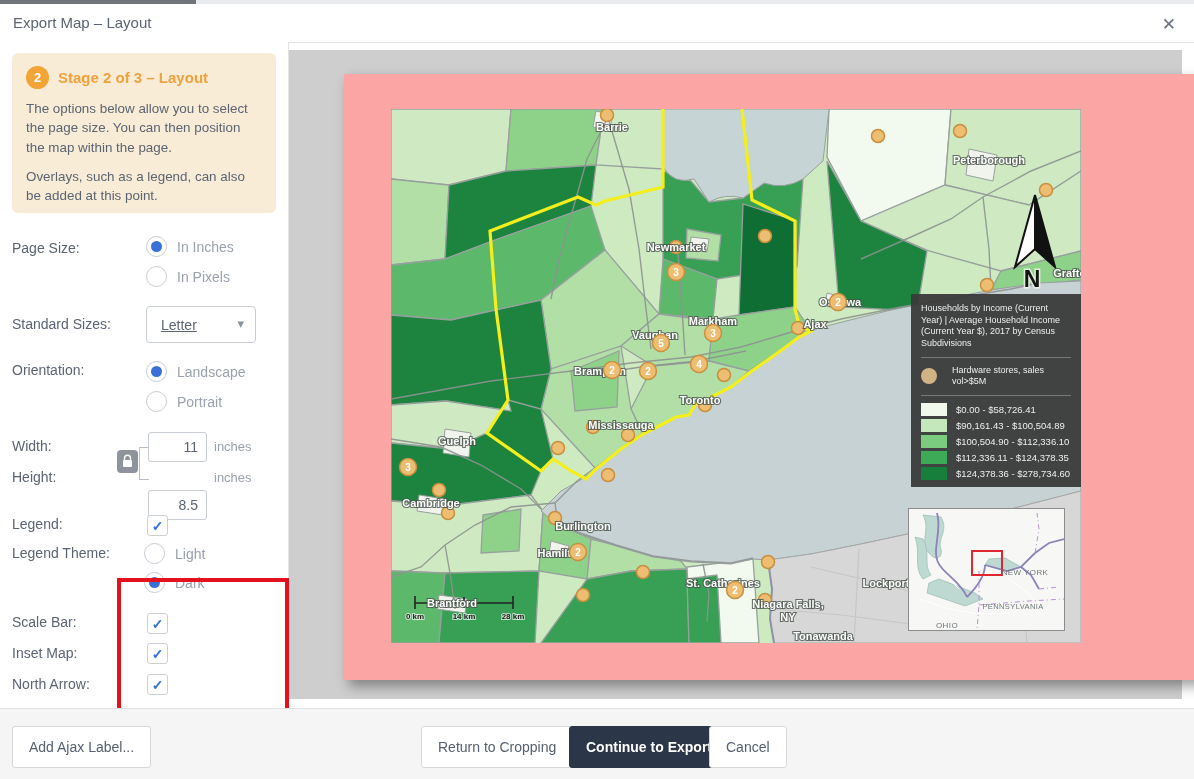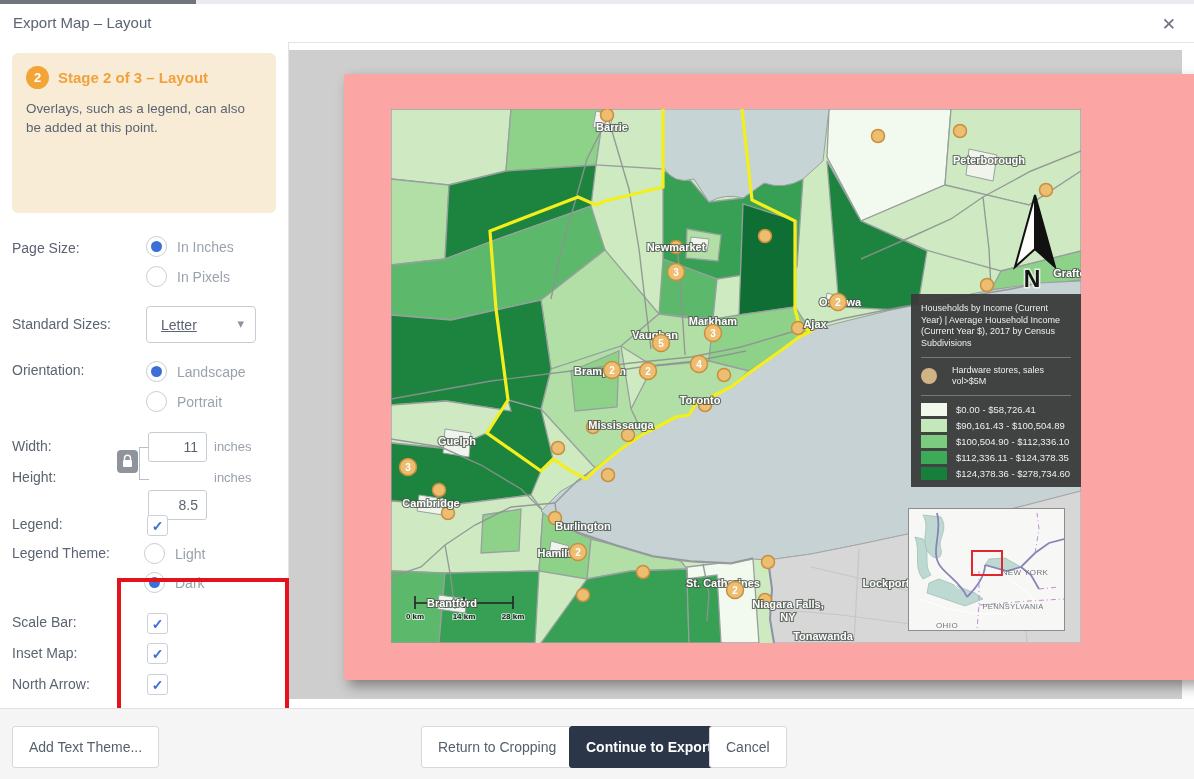--- a/index.html
+++ b/index.html
@@ -82,20 +82,21 @@
     <div class="hdr-title">Export Map – Layout</div>
     <div class="close-x">✕</div>
   </div>
 
   <div class="abs sidebar">
     <div class="stage-box">
       <div class="stage-head">
         <div class="stage-badge">2</div>
         <div class="stage-title">Stage 2 of 3 – Layout</div>
       </div>
+      <p>The options below allow you to select the page size. You can then position the map within the page.</p>
       <p>Overlays, such as a legend, can also be added at this point.</p>
     </div>
 
     <div class="flabel" style="top:198px">Page Size:</div>
     <div class="radio-row" style="left:146px;top:194px">
       <span class="radio sel"></span>
       <span class="radio-lb">In Inches</span>
     </div>
     <div class="radio-row" style="left:146px;top:224px">
       <span class="radio"></span>
@@ -402,19 +403,19 @@
               <text x="104" y="100" class="inset-lb" font-size="7.5">PENNSYLVANIA</text>
               <text x="38" y="119" class="inset-lb" font-size="8">OHIO</text>
             </svg>
         </div>
 
       </div>
     </div>
   </div>
 
   <div class="abs footer">
-    <div class="btn" style="left:12px">Add Text Theme...</div>
+    <div class="btn" style="left:12px">Add Ajax Label...</div>
     <div class="btn" style="left:421px">Return to Cropping</div>
     <div class="btn primary" style="left:569px">Continue to Export</div>
     <div class="btn" style="left:709px">Cancel</div>
   </div>
 
 </div>
 
 </body></html>

